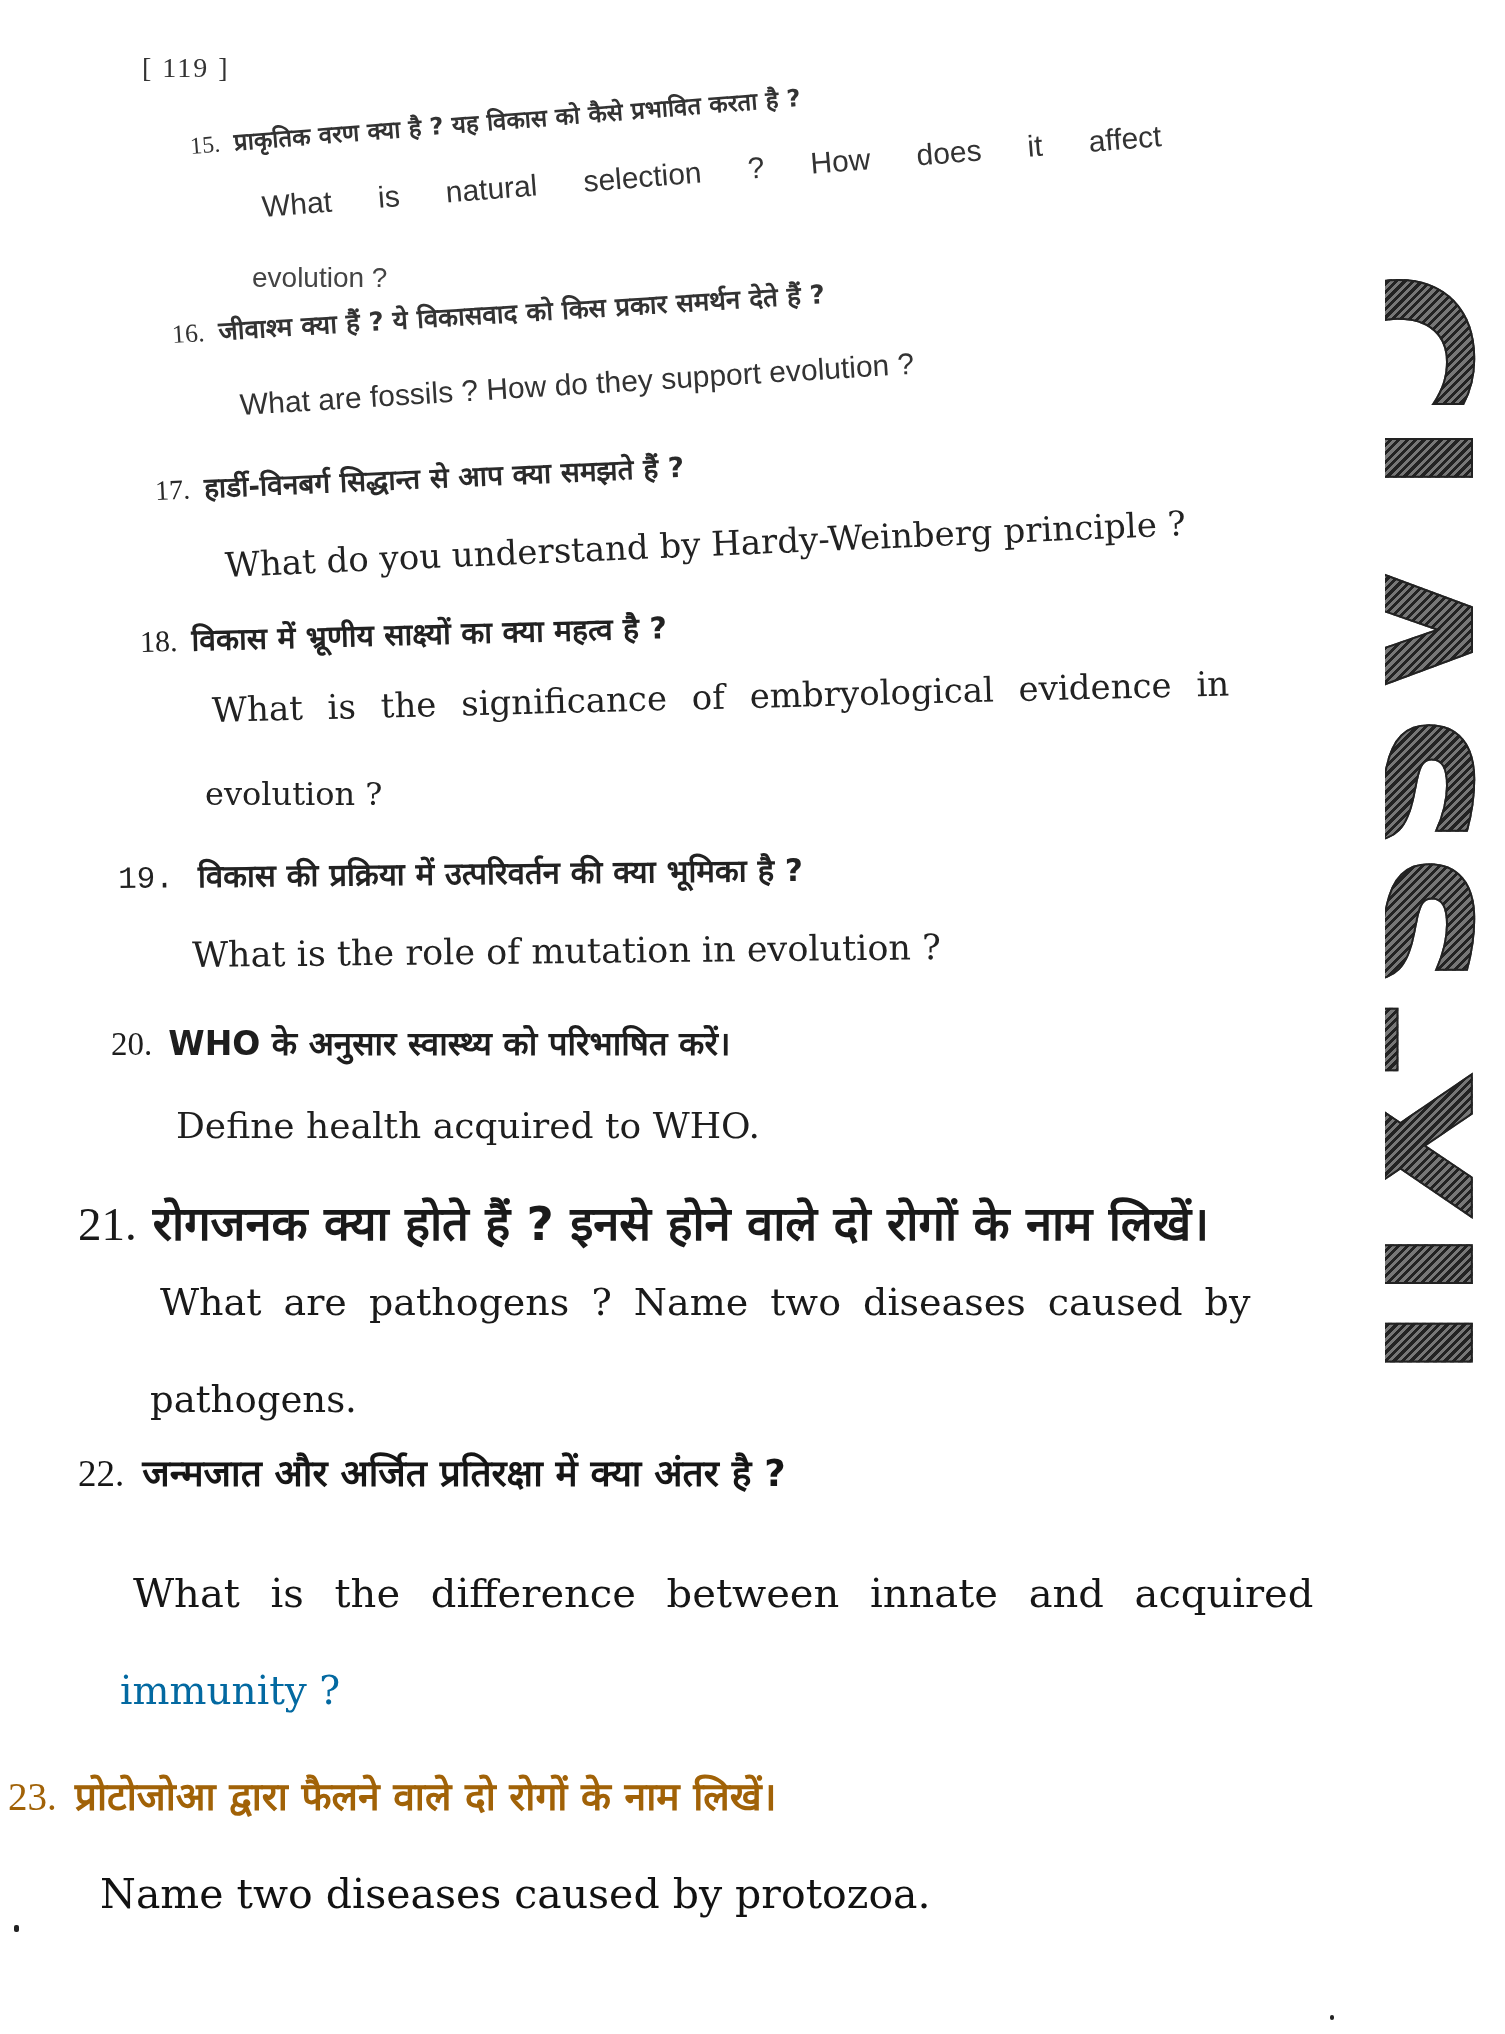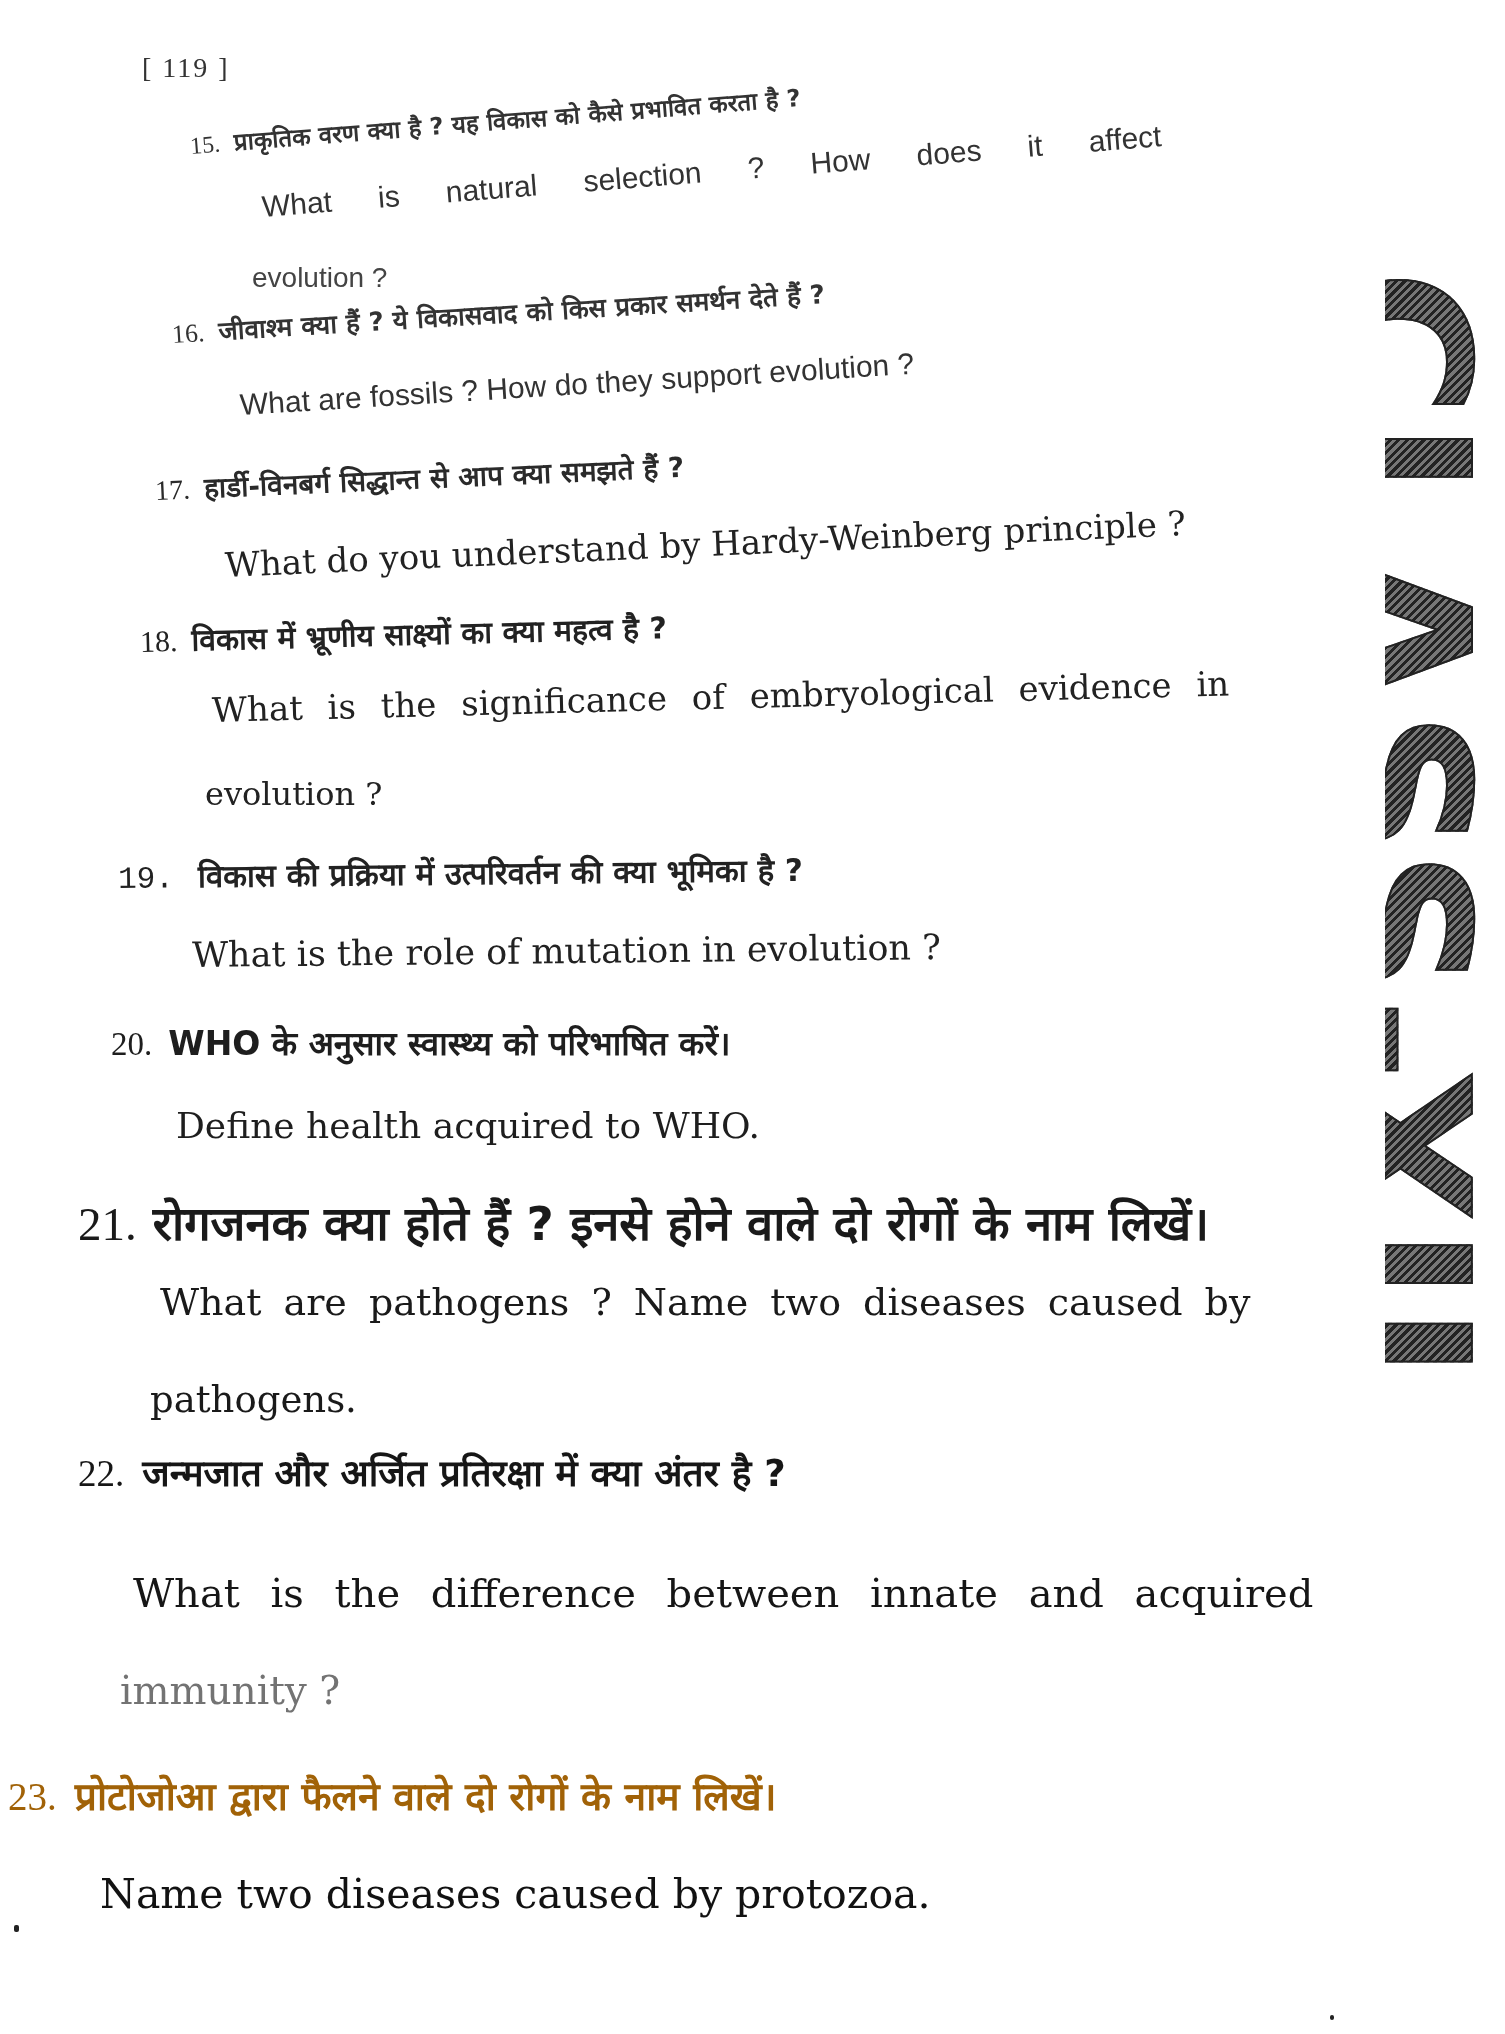--- a/index.html
+++ b/index.html
@@ -138,21 +138,21 @@
   </div>
   <div class="q-en" style="left:160px; top:1280px; font-size:38px; color:#1a1a1a; font-family:'DejaVu Serif',serif; word-spacing:10px;">What are pathogens ? Name two diseases caused by</div>
   <div class="q-en" style="left:150px; top:1378px; font-size:37px; color:#1a1a1a; font-family:'DejaVu Serif',serif;">pathogens.</div>
 </div>
 
 <div>
   <div class="q-hi" style="left:45px; top:1446px; font-size:37px; color:#161616;margin-left:33px;">
     <span class="num" style="font-family:'Liberation Serif',serif;font-weight:normal;margin-right:18px;">22.</span><span>जन्मजात और अर्जित प्रतिरक्षा में क्या अंतर है ?</span>
   </div>
   <div class="q-en" style="left:133px; top:1570px; font-size:40px; color:#161616; font-family:'DejaVu Serif',serif; word-spacing:18px;">What is the difference between innate and acquired</div>
-  <div class="q-en" style="left:120px; top:1668px; font-size:39px; color:#737373; font-family:'DejaVu Serif',serif;">immunity ?</div>
+  <div class="q-en" style="left:120px; top:1668px; font-size:39px; color:#0369a1; font-family:'DejaVu Serif',serif;">immunity ?</div>
 </div>
 
 <div>
   <div class="q-hi" style="left:8px; top:1768px; font-size:39px; color:#a16207;">
     <span class="num" style="font-family:'Liberation Serif',serif;font-weight:normal;margin-right:18px;">23.</span><span>प्रोटोजोआ द्वारा फैलने वाले दो रोगों के नाम लिखें।</span>
   </div>
   <div class="q-en" style="left:100px; top:1870px; font-size:41px; color:#121212; font-family:'DejaVu Serif',serif;">Name two diseases caused by protozoa.</div>
 </div>
 
 <div class="watermark">

